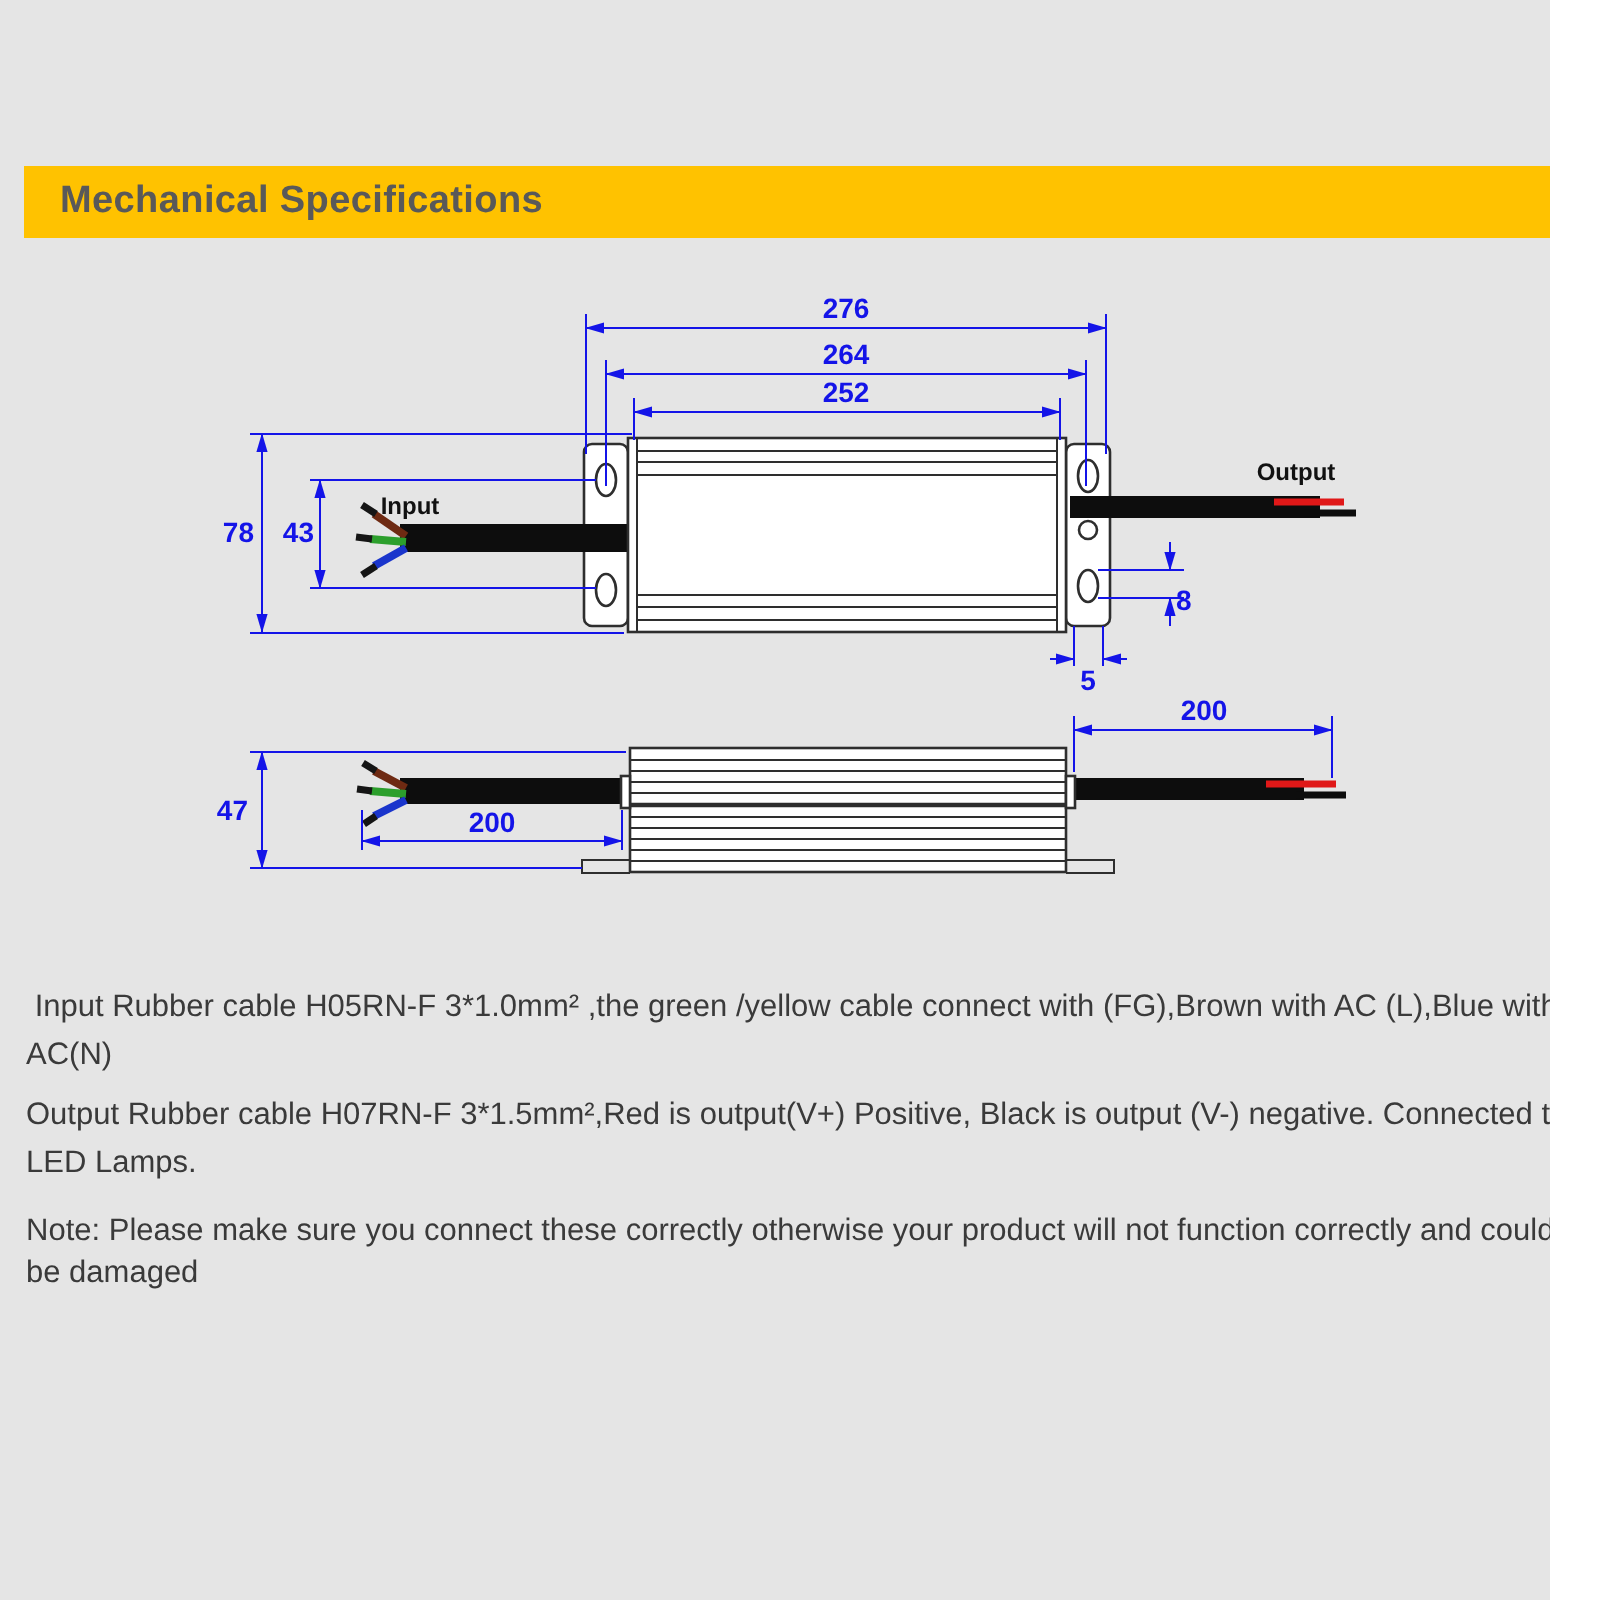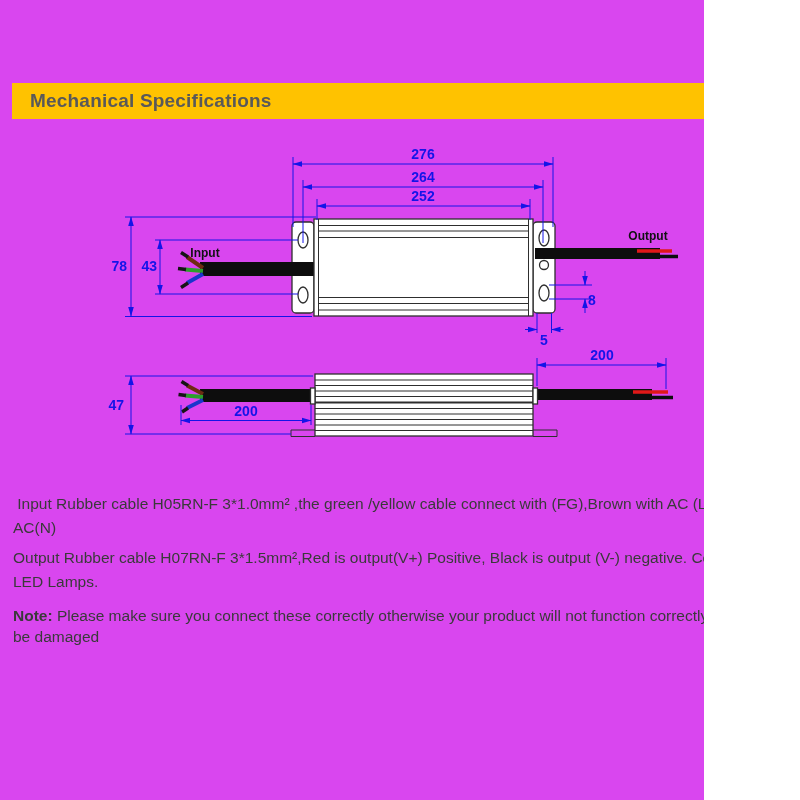--- a/index.html
+++ b/index.html
@@ -1,16 +1,16 @@
 <!DOCTYPE html>
 <html style="--c-accent: #ffc200; --c-header-text: #595959; --c-dim: #1414e8; --c-outline: #2e2e2e; --c-cable: #0d0d0d; --c-wire-brown: #6e2a12; --c-wire-green: #2c9f2c; --c-wire-blue: #1a35cc; --c-wire-red: #e01818; --c-text: #3a3a3a;"><head>
 <meta charset="utf-8">
 <style>
   html,body{margin:0;padding:0;background:#ffffff;}
-  .canvas{position:relative;width:704px;height:800px;background:#d946ef;overflow:hidden;
+  .canvas{position:relative;width:775px;height:800px;background:#e5e5e5;overflow:hidden;
           font-family:"Liberation Sans",sans-serif;}
   .header-bar{position:absolute;left:12px;top:83px;width:778px;height:36px;
               background:var(--c-accent);display:flex;align-items:center;}
   .header-title{color:var(--c-header-text);font-size:19px;font-weight:bold;
                 padding-left:18px;letter-spacing:.2px;}
   svg{position:absolute;left:0;top:0;}
   .out{stroke:var(--c-outline);stroke-width:1.3;fill:#ffffff;}
   .outl{stroke:var(--c-outline);stroke-width:1;fill:none;}
   .outthick{stroke:var(--c-outline);stroke-width:2.2;fill:none;}
   .cable{fill:var(--c-cable);stroke:none;}
@@ -20,21 +20,21 @@
   .w-red{stroke:var(--c-wire-red);stroke-width:3.5;fill:none;}
   .w-black{stroke:var(--c-cable);stroke-width:3.5;fill:none;}
   .w-tip{stroke:#151515;stroke-width:3.5;fill:none;}
   .dim{stroke:var(--c-dim);stroke-width:1;fill:none;}
   .dimtxt{fill:var(--c-dim);font:bold 14px "Liberation Sans",sans-serif;}
   .lbl{fill:#111;font:bold 12px "Liberation Sans",sans-serif;}
   .notes{position:absolute;left:13px;top:492px;width:776px;color:var(--c-text);
          font-size:15.5px;}
   .notes p{margin:0 0 6px 0;line-height:1.55;white-space:pre-wrap;}
   .notes p.note-para{margin-top:12px;line-height:1.35;}
-  .note-label{font-weight:bold;}
+  .note-label{font-weight:normal;}
 </style>
 </head>
 <body>
 
 <div class="canvas">
 
   <div class="header-bar">
     <span class="header-title">Mechanical Specifications</span>
   </div>
 

